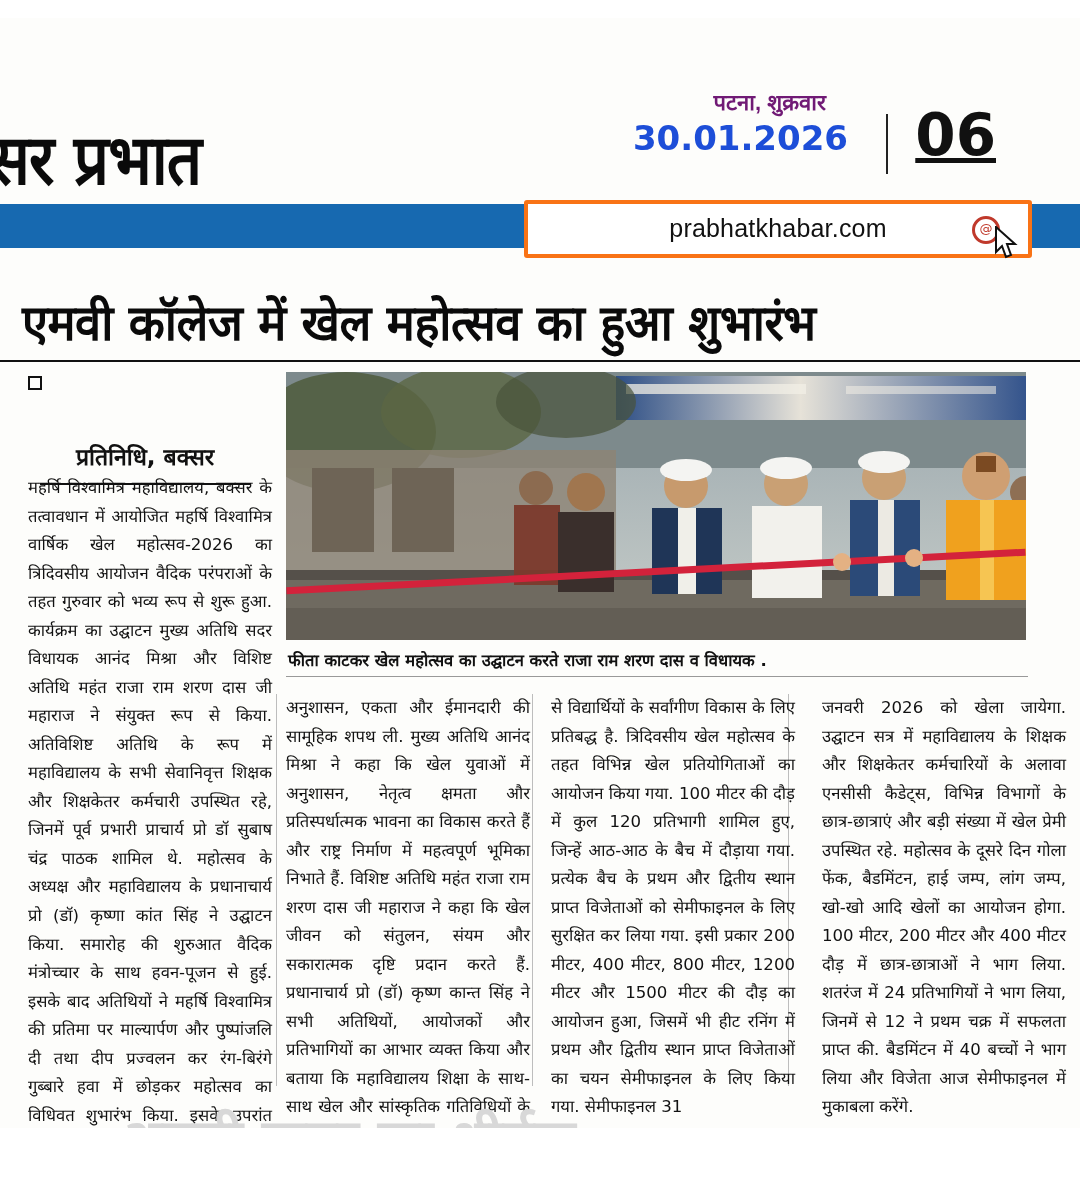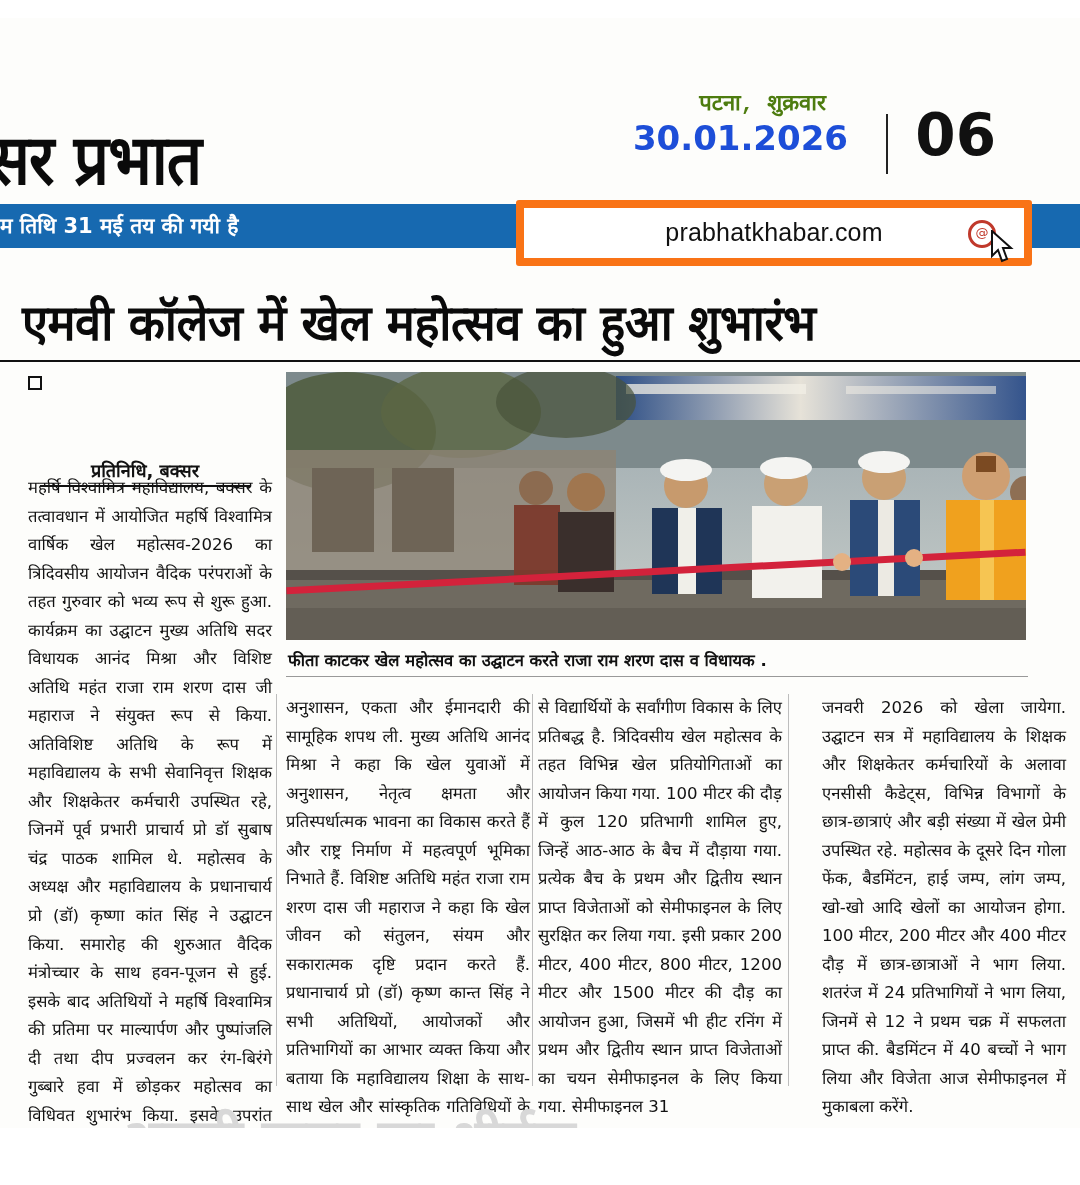--- a/index.html
+++ b/index.html
@@ -28,54 +28,55 @@
     color:#0a0a0a;
     white-space:nowrap;
     transform:scaleY(1.12);
     transform-origin:left top;
   }
   .mast-right{
     position:absolute;right:42px;top:58px;width:420px;height:112px;
   }
   .mast-place{
     position:absolute;right:212px;top:10px;
-    font-family:Liberation Mono, monospace;
-    font-size:22px;font-weight:bold;color:#4d7c0f;
+    font-family:Liberation Sans, sans-serif;
+    font-size:22px;font-weight:bold;color:#701a75;
     white-space:nowrap;
   }
   .mast-date{
     position:absolute;right:190px;top:42px;
     font-family:"DejaVu Sans", sans-serif;
     font-size:34px;font-weight:bold;color:#1d4ed8;
     letter-spacing:0px;
     white-space:nowrap;
   }
   .mast-sep{
     position:absolute;right:150px;top:38px;width:2px;height:60px;background:#222;
   }
   .mast-page{
     position:absolute;right:42px;top:30px;
     font-family:"DejaVu Sans", sans-serif;
     font-size:58px;font-weight:bold;color:#111;
     line-height:1;
+    text-decoration:underline;
   }
   
   .bluebar{
     position:absolute;left:-10px;top:204px;width:1090px;height:44px;
     background:#1769b0;
   }
   .bluebar-text{
     position:absolute;left:10px;top:7px;
     font-family:"DejaVu Sans", sans-serif;
     font-size:21px;font-weight:bold;color:#ffffff;
     white-space:nowrap;
   }
   .weburl-box{
     position:absolute;right:48px;top:-4px;width:500px;height:50px;
-    background:#ffffff;border:8px solid #f97316;border-radius:3px;
+    background:#ffffff;border:4px solid #f97316;border-radius:3px;
   }
   .weburl-text{
     position:absolute;left:0;right:0;top:10px;
     text-align:center;
     font-family:"Liberation Sans", sans-serif;
     font-size:25px;color:#111;letter-spacing:0.2px;
   }
   .weburl-at{
     position:absolute;right:28px;top:12px;
     width:22px;height:22px;border-radius:50%;
@@ -105,24 +106,24 @@
   .kicker{
     position:absolute;left:28px;top:372px;width:238px;
     font-family:"DejaVu Sans", sans-serif;
     font-size:17.5px;font-weight:bold;line-height:1.55;color:#111;
   }
   .kicker .bullet{
     display:inline-block;width:10px;height:10px;border:2px solid #111;
     margin-right:6px;vertical-align:1px;
   }
   .byline{
-    position:absolute;left:40px;top:458px;width:210px;
-    font-family:"DejaVu Sans", sans-serif;
-    font-size:18px;font-weight:bold;color:#111;text-align:center;
-    border-bottom:2px solid #111;padding-bottom:3px;
+    position:absolute;left:40px;top:440px;width:210px;
+    font-family:"DejaVu Sans", sans-serif;
+    font-size:23px;font-weight:bold;color:#111;text-align:center;
+    border-bottom:2px solid #111;padding-bottom:11px;
   }
   .intro-col{
     position:absolute;left:28px;top:474px;width:244px;
     font-family:"DejaVu Sans", sans-serif;
     font-size:16.6px;line-height:1.72;color:#111;
     text-align:justify;
     text-justify:inter-word;
   }
   
   .photo{
@@ -143,21 +144,21 @@
   .bodycols{
     position:absolute;left:26px;top:694px;width:1014px;height:400px;
   }
   .bcol{
     position:absolute;top:0;width:244px;
     font-family:"DejaVu Sans", sans-serif;
     font-size:16.6px;line-height:1.72;color:#111;
     text-align:justify;
   }
   .bcol.c2{left:260px;}
-  .bcol.c3{left:512px;}
+  .bcol.c3{left:525px;}
   .bcol.c4{left:772px;margin-left:24px;}
   .vsep{
     position:absolute;top:694px;width:1px;height:392px;background:#bdbdbd;
   }
   
   .ghost{
     position:absolute;left:110px;top:1100px;width:760px;height:64px;
     font-family:"DejaVu Sans", sans-serif;
     font-size:54px;font-weight:bold;color:#d8d8d8;
     overflow:hidden;white-space:nowrap;
@@ -180,21 +181,20 @@
     <div class="mast-title">सर प्रभात</div>
     <div class="mast-right">
       <div class="mast-place">पटना, शुक्रवार</div>
       <div class="mast-date">30.01.2026</div>
       <div class="mast-sep"></div>
       <div class="mast-page">06</div>
     </div>
   </div>
 
   <div class="bluebar">
-    <div class="bluebar-text">म तिथि 31 मई तय की गयी है</div>
     <div class="weburl-box">
       <div class="weburl-text">prabhatkhabar.com</div>
       <div class="weburl-at">@</div>
       <div class="cursor">
         <svg width="26" height="34" viewBox="0 0 26 34">
           <path d="M2 1 L2 26 L8 20 L12 31 L17 29 L13 18 L21 18 Z" fill="#ffffff" stroke="#111" stroke-width="2"></path>
         </svg>
       </div>
     </div>
   </div>

